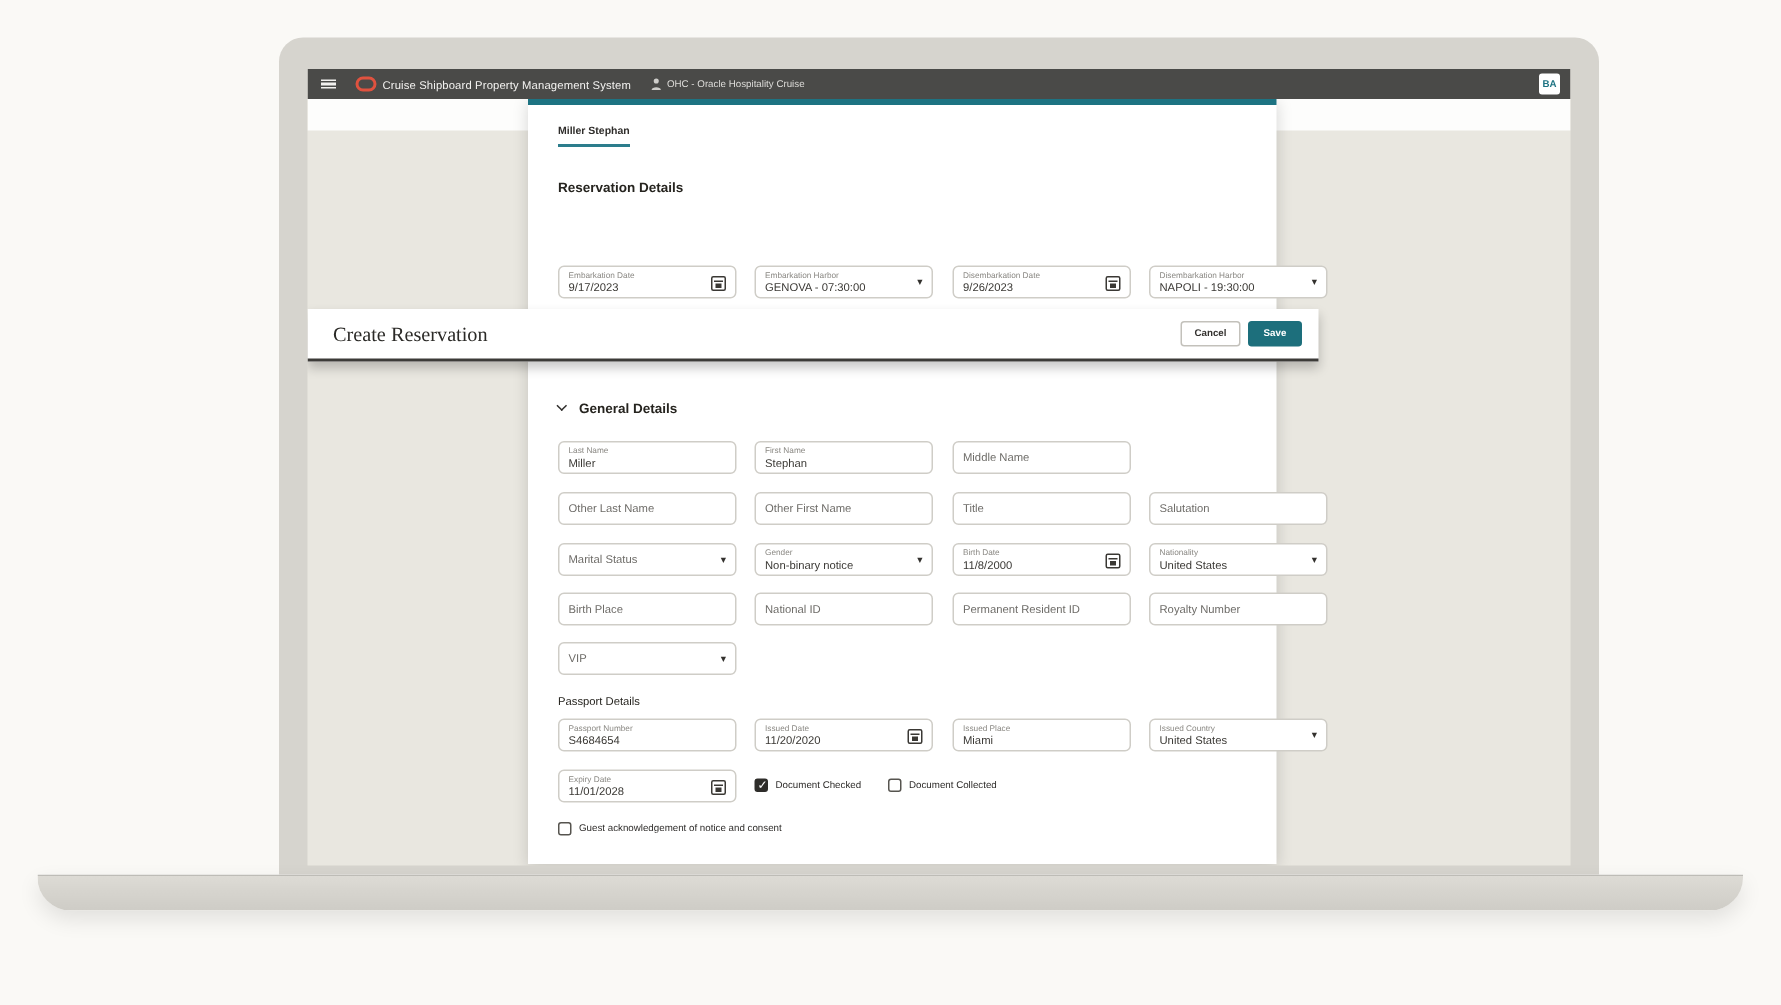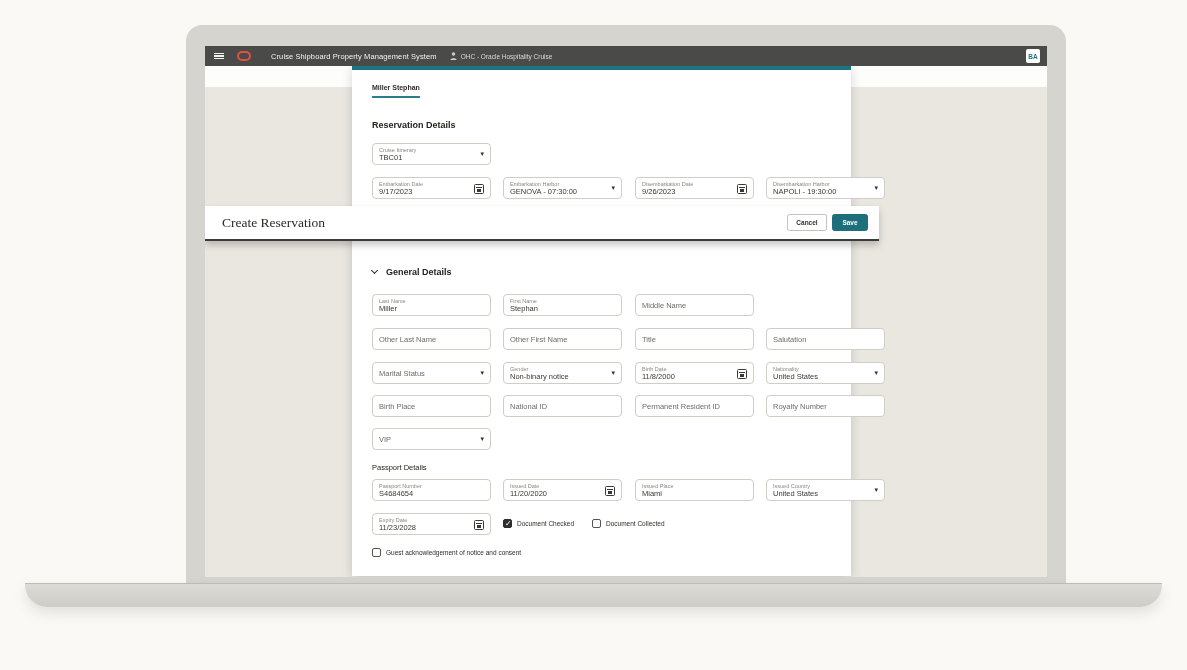--- a/index.html
+++ b/index.html
@@ -14,21 +14,21 @@
            box-shadow:0 6px 14px rgba(0,0,0,.10); border-top:1px solid rgba(0,0,0,.08); }
   .screen { position:absolute; left:205px; top:46px; width:842px; height:531px;
             background:#e9e7e0; overflow:hidden; }
 
   
   .appbar { position:absolute; left:0; top:0; width:842px; height:20px; background:#4a4a48;
             display:flex; align-items:center; z-index:30; }
   .burger { width:10px; height:7px; margin-left:9px; display:flex; flex-direction:column; justify-content:space-between; }
   .burger i { display:block; height:1.4px; background:#f2f1ef; }
   .ologo { width:14px; height:10px; border:2.2px solid #e0523f; border-radius:5px; margin-left:13px; }
-  .appttl { color:#f4f3f1; font-size:7.5px; margin-left:20px; letter-spacing:.1px; }
+  .appttl { color:#f4f3f1; font-size:7.5px; margin-left:4px; letter-spacing:.1px; }
   .personicon { margin-left:13px; display:flex; }
   .prodttl { color:#dddcd9; font-size:6.5px; margin-left:4px; }
   .badge { margin-left:auto; margin-right:7px; width:14px; height:14px; background:#fff; border-radius:2px;
            color:#1d7382; font-size:6.5px; font-weight:bold; display:flex; align-items:center; justify-content:center; }
 
   .topstrip { position:absolute; left:0; top:20px; width:842px; height:21px; background:#fdfdfc; z-index:1; }
 
   
   .modal { position:absolute; left:147px; top:20px; width:499px; height:510px; background:#fff;
            border-top:4px solid #1d7382; box-shadow:0 2px 10px rgba(0,0,0,.16); z-index:5; }
@@ -98,27 +98,20 @@
   </div>
 
   <div class="topstrip"></div>
 
   <div class="modal">
 
     <div class="tab">Miller Stephan</div>
 
     <div class="h1" style="top:50px">Reservation Details</div>
 
-    <div class="row" style="top:73px">
-      <div class="f c1">
-        <span class="fl">Cruise Itinerary</span>
-        <span class="fv">TBC01</span>
-        <span class="chev">▾</span>
-      </div>
-    </div>
 
     <div class="row" style="top:107px">
       <div class="f c1">
         <span class="fl">Embarkation Date</span>
         <span class="fv">9/17/2023</span>
         <span class="cal"></span>
       </div>
       <div class="f c2">
         <span class="fl">Embarkation Harbor</span>
         <span class="fv">GENOVA - 07:30:00</span>
@@ -233,21 +226,21 @@
       <div class="f c4">
         <span class="fl">Issued Country</span>
         <span class="fv">United States</span>
         <span class="chev">▾</span>
       </div>
     </div>
 
     <div class="row" style="top:443px">
       <div class="f c1">
         <span class="fl">Expiry Date</span>
-        <span class="fv">11/23/2028</span>
+        <span class="fv">11/01/2028</span>
         <span class="cal"></span>
       </div>
       <div class="cbrow" style="left:151px; top:6px; position:absolute;">
         <span class="cb checked"></span>
         <span class="cblbl">Document Checked</span>
       </div>
       <div class="cbrow" style="left:240px; top:6px; position:absolute;">
         <span class="cb"></span>
         <span class="cblbl">Document Collected</span>
       </div>

